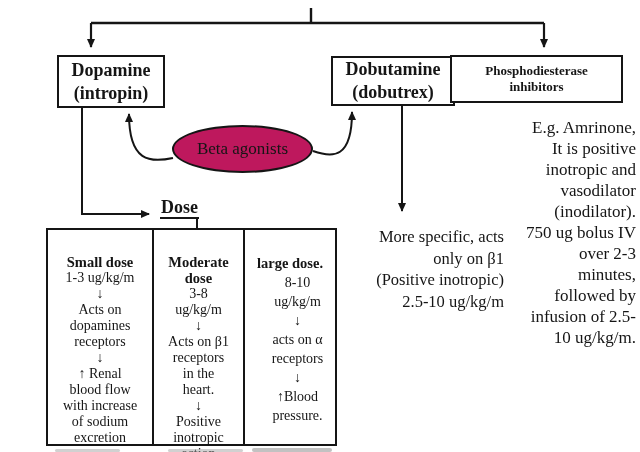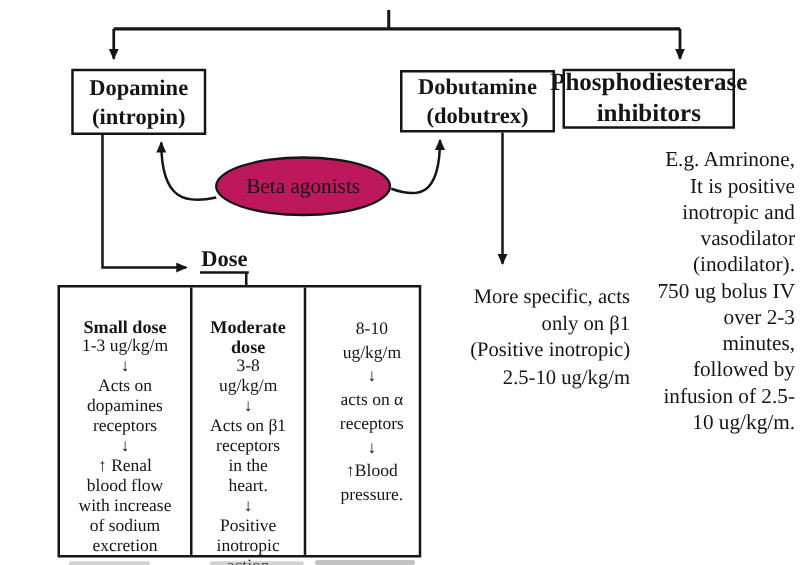--- a/index.html
+++ b/index.html
@@ -68,26 +68,26 @@
     <path d="M197,218 L197,229" stroke="#151515" stroke-width="2" fill="none"></path>
 
     <path d="M402,105 L402,211" stroke="#151515" stroke-width="2" fill="none" marker-end="url(#ah)"></path>
   </svg>
 
   <div class="abs node-box" style="left:57px;top:55px;width:108px;height:53px;">
     <span>Dopamine
 (intropin)</span>
   </div>
 
-  <div class="abs node-box" style="left:320px;top:56px;width:124px;height:50px;">
+  <div class="abs node-box" style="left:331px;top:56px;width:124px;height:50px;">
     <span>Dobutamine
 (dobutrex)</span>
   </div>
 
-  <div class="abs node-box" style="left:450px;top:55px;width:138px;height:48px;font-size:20px;">
+  <div class="abs node-box" style="left:450px;top:55px;width:173px;height:48px;font-size:13px;">
     <span>Phosphodiesterase
 inhibitors</span>
   </div>
 
   <div class="abs ellipse" style="left:172px;top:125px;width:141px;height:48px;">
     <span>Beta agonists</span>
   </div>
 
   <div class="abs dose-label" style="left:160px;top:198px;">Dose</div>
 
@@ -115,20 +115,21 @@
 Acts on β1
 receptors
 in the
 heart.
 ↓
 Positive
 inotropic
 action</div>
     </div>
     <div class="dose-col col-3">
+      <div class="col-title">large dose.</div>
       <div class="col-body">8-10
 ug/kg/m
 ↓
 acts on α
 receptors
 ↓
 ↑Blood
 pressure.</div>
     </div>
   </div>

